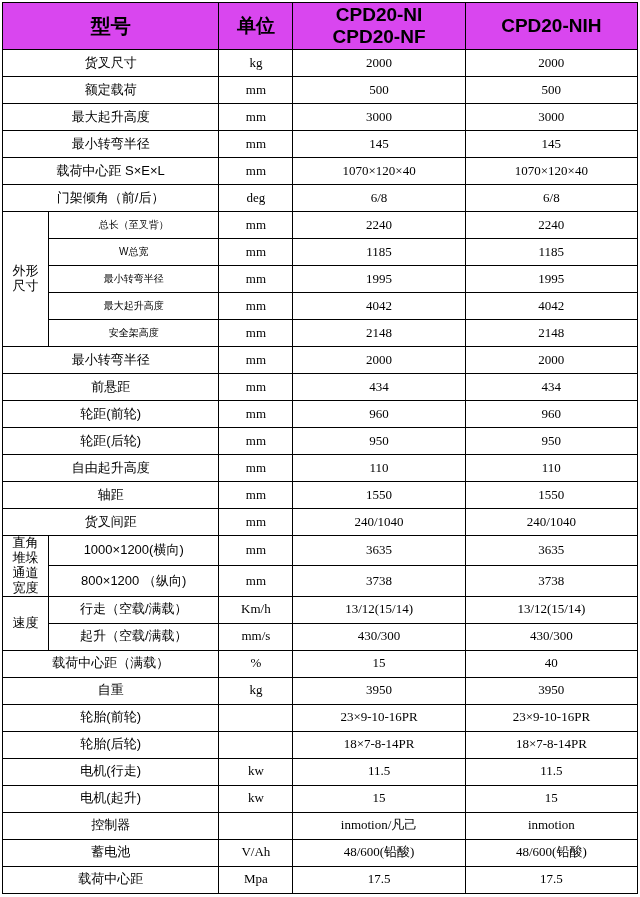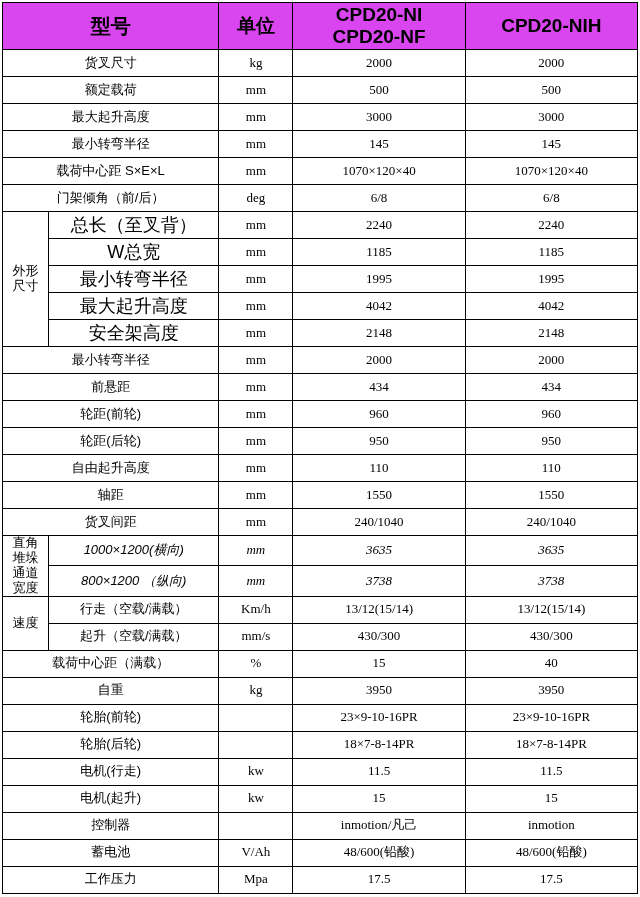--- a/index.html
+++ b/index.html
@@ -49,31 +49,31 @@
     font-family: "Liberation Serif", serif;
   }
   td.val {
     font-size: 13px;
     font-family: "Liberation Serif", serif;
   }
   td.name {
     font-size: 13.5px;
   }
   td.name.indent {
-    font-size: 18px;
+    font-size: 10px;
   }
   td.group {
     font-size: 13px;
     line-height: 1.3;
   }
   .two-line {
     display: block;
   }
   .two-line span { display: block; }
-  td.tall { height: 52px; font-style: italic; }
+  td.tall { height: 52px; }
   td.sub {
     font-size: 12.5px;
   }
 </style>
 </head>
 <body>
 
 <table class="spec">
   <colgroup>
     <col class="c-group">
@@ -294,19 +294,19 @@
       <td class="val">inmotion/凡己</td>
       <td class="val">inmotion</td>
     </tr>
     <tr>
       <td class="name" colspan="2">蓄电池</td>
       <td class="unit">V/Ah</td>
       <td class="val">48/600(铅酸)</td>
       <td class="val">48/600(铅酸)</td>
     </tr>
     <tr>
-      <td class="name" colspan="2">工作压力</td>
+      <td class="name" colspan="2">载荷中心距</td>
       <td class="unit">Mpa</td>
       <td class="val">17.5</td>
       <td class="val">17.5</td>
     </tr>
   </tbody>
 </table>
 
 </body></html>

